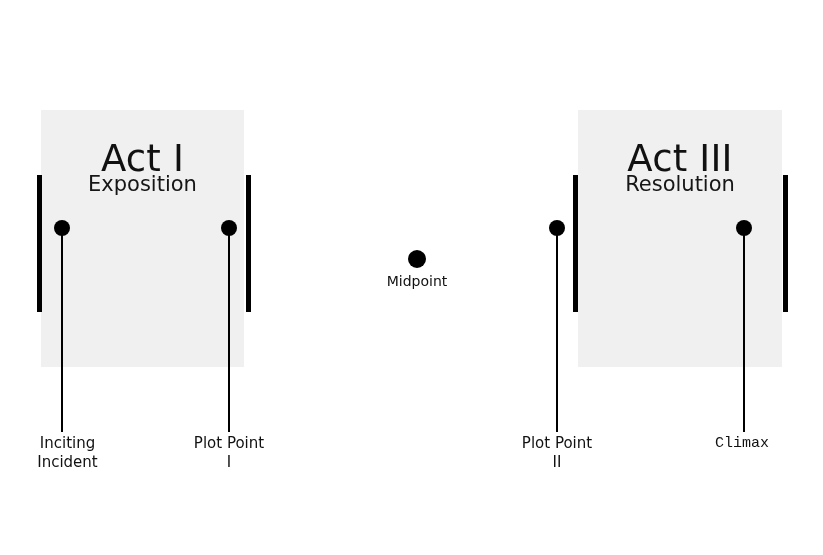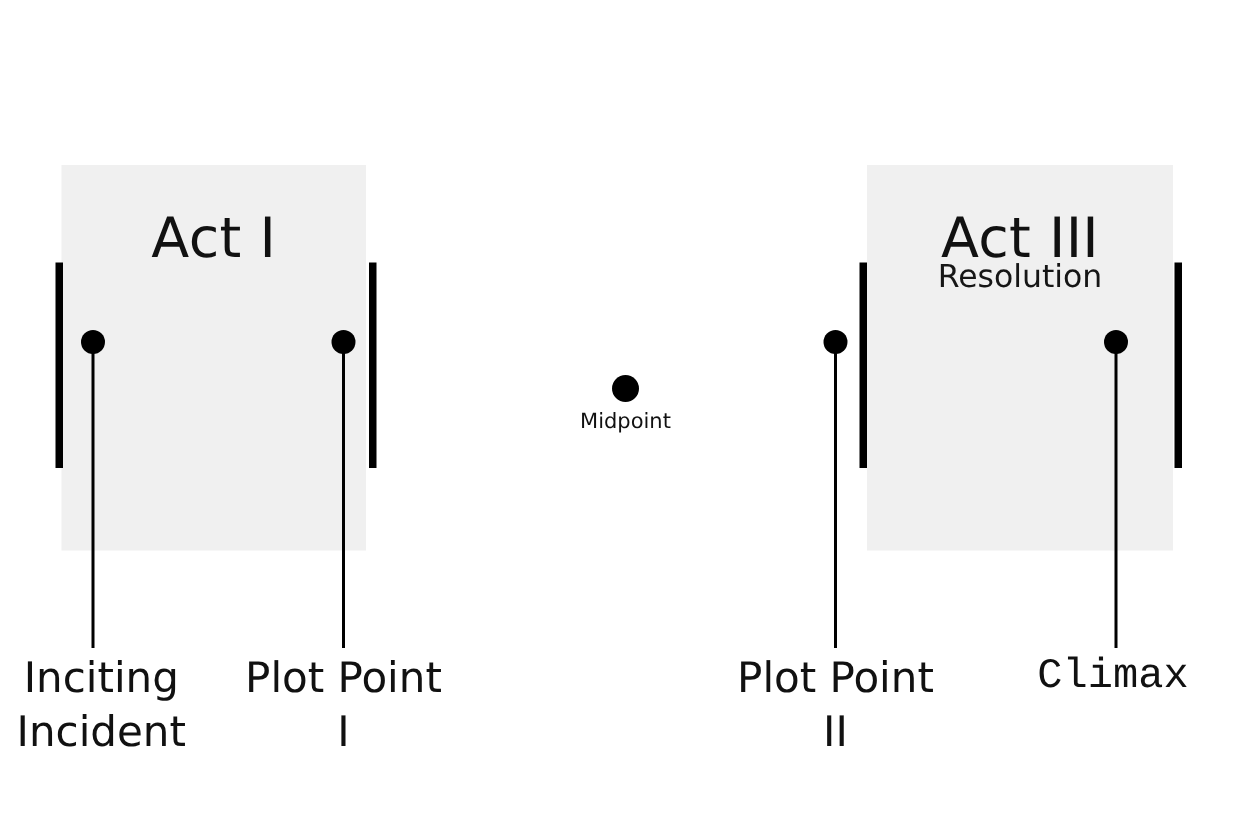--- a/index.html
+++ b/index.html
@@ -88,38 +88,39 @@
     background: #000000;
   }
   .beat-stem {
     position: absolute;
     width: 2px;
     background: #000000;
   }
   .beat-label {
     position: absolute;
     text-align: center;
-    font-size: 28px;
+    font-size: 15px;
     font-weight: 400;
     color: #111111;
     line-height: 1.28;
     white-space: pre-line;
   }
   .beat-label.inner {
     font-size: 14px;
   }
 </style>
 </head>
 <body>
 
 <div id="canvas">
 
 
   <div class="act-block" id="act-1">
     <div class="act-heading">Act I</div>
+    <div class="act-subheading">Exposition</div>
   </div>
 
 
   <div class="act-block" id="act-3">
     <div class="act-heading">Act III</div>
     <div class="act-subheading">Resolution</div>
   </div>
 
   <div class="divider-bar" style="left:37px;"></div>
   <div class="divider-bar" style="left:246px;"></div>

